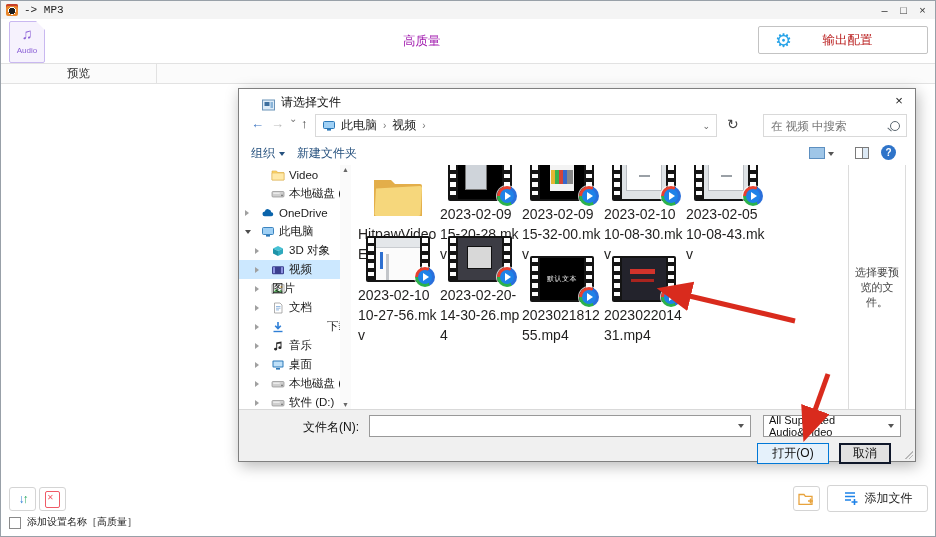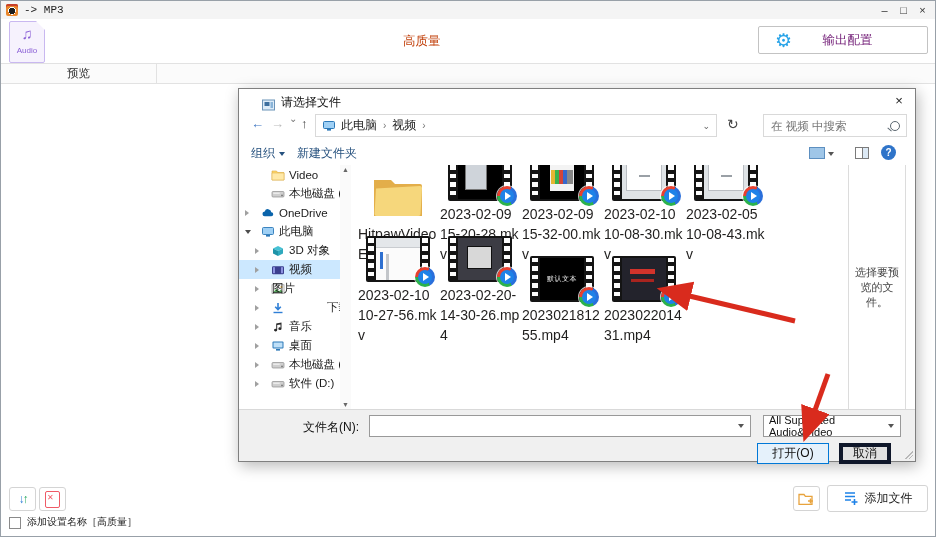--- a/index.html
+++ b/index.html
@@ -15,24 +15,24 @@
            box-shadow:inset 0 2px 0 #c8402a;}
   .title-txt{font-size:11px;color:#222;font-family:"Liberation Mono","DejaVu Sans Mono",monospace;}
   .win-ctrl{position:absolute;right:4px;top:0;height:18px;display:flex;align-items:center;gap:2px;}
   .win-ctrl span{width:17px;text-align:center;font-size:11px;color:#333;cursor:default;}
 
   .header{position:absolute;top:18px;left:0;right:0;height:44px;background:#fff;}
   .audio-card{position:absolute;left:8px;top:2px;width:34px;height:40px;background:#f6f2fd;border:1px solid #c9b8f0;border-radius:2px;text-align:center;}
   .audio-card::after{content:"";position:absolute;right:-1px;top:-1px;border-style:solid;border-width:0 9px 9px 0;border-color:transparent #fff transparent transparent;box-shadow:-1px 1px 0 #c9b8f0 inset;}
   .audio-note{display:block;font-size:15px;line-height:24px;color:#8a5fd6;}
   .audio-lbl{display:block;font-size:8px;color:#8a5fd6;}
-  .preset{position:absolute;left:402px;top:14px;font-size:12.5px;color:#c2410c;}
+  .preset{position:absolute;left:402px;top:14px;font-size:12.5px;color:#a21caf;}
   .output-btn{position:absolute;left:757px;top:7px;width:170px;height:28px;background:#fff;border:1px solid #c3c3c3;border-radius:2px;display:flex;align-items:center;box-sizing:border-box;cursor:pointer;}
   .gear{font-size:19px;line-height:19px;color:#27a3e8;margin-left:16px;}
-  .output-lbl{flex:1;text-align:center;font-size:12.5px;color:#701a75;margin-right:24px;}
+  .output-lbl{flex:1;text-align:center;font-size:12.5px;color:#b91c1c;margin-right:24px;}
 
   .tabrow{position:absolute;top:62px;left:0;right:0;height:21px;background:#fbfbfb;border-top:1px solid #e2e2e2;border-bottom:1px solid #e2e2e2;display:flex;box-sizing:border-box;}
   .tab-l{width:155px;border-right:1px solid #e2e2e2;display:flex;align-items:center;justify-content:center;font-size:11.5px;color:#333;}
   .tab-r{flex:1;display:flex;align-items:center;justify-content:center;font-size:11.5px;color:#333;}
 
   
   .icon-btn{position:absolute;width:27px;height:24px;border:1px solid #d4d4d4;border-radius:3px;background:#fff;display:flex;align-items:center;justify-content:center;cursor:pointer;box-sizing:border-box;}
   .sort-ico{font-size:12px;letter-spacing:-2px;}
   .sort-ico .a1{color:#2f7fd6;} .sort-ico .a2{color:#27a85f;}
   .del-ico{width:13px;height:15px;border:1.4px solid #ef5a66;border-radius:2px;position:relative;}
@@ -126,21 +126,21 @@
 
   
   .dlg-bottom{position:absolute;left:0;right:0;bottom:0;height:52px;background:#f0f0f0;border-top:1px solid #d9d9d9;box-sizing:border-box;}
   .fn-lbl{position:absolute;left:64px;top:9px;font-size:12px;color:#111;}
   .fn-input{position:absolute;left:130px;top:5px;width:382px;height:22px;border:1px solid #999;background:#fff;box-sizing:border-box;}
   .fn-input input{position:absolute;inset:0;border:0;outline:none;padding:0 20px 0 6px;font-size:12px;font-family:inherit;background:transparent;}
   .combo-arrow{position:absolute;right:6px;top:8px;width:0;height:0;border-left:3.5px solid transparent;border-right:3.5px solid transparent;border-top:4.5px solid #555;}
   .ft-select{position:absolute;left:524px;top:5px;width:138px;height:22px;border:1px solid #999;background:#fff;box-sizing:border-box;font-size:11px;color:#111;display:flex;align-items:center;padding-left:5px;cursor:pointer;}
   .btn{position:absolute;height:21px;box-sizing:border-box;font-size:12px;color:#111;display:flex;align-items:center;justify-content:center;cursor:pointer;}
   .btn-open{left:518px;top:33px;width:72px;background:#e5f1fb;border:1px solid #0078d7;}
-  .btn-cancel{left:600px;top:33px;width:52px;background:#e1e1e1;border:4px solid #0f172a;}
+  .btn-cancel{left:600px;top:33px;width:52px;background:#e1e1e1;border:2px solid #0f172a;}
   .grip{position:absolute;right:2px;bottom:2px;width:8px;height:8px;
         background:linear-gradient(135deg,transparent 0 50%,#b8b8b8 50% 58%,transparent 58% 72%,#b8b8b8 72% 80%,transparent 80%);}
 
   
   .arrows{position:absolute;inset:0;z-index:30;pointer-events:none;}
 </style>
 </head>
 <body>
 
 <div class="app">
@@ -306,20 +306,30 @@
               <path d="M2 9.5 5.5 5.5 8 8.2 10 6.5 12 9.5z" fill="#57a85c"></path>
               <circle cx="10.4" cy="4" r="1.1" fill="#e8b64e"></circle>
             </svg>
           </span>
           <span class="sb-lbl" style="left: 33px;">图片</span>
         </div>
         <div class="sb-row">
           <span class="chev" style="left: 16px;"></span>
           <span class="sb-ic" style="left: 32px;">
             <svg width="14" height="12" viewBox="0 0 14 12">
+              <path d="M3.5 1h5.5l2 2v8H3.5z" fill="#fff" stroke="#8e8e8e" stroke-width=".7"></path>
+              <path d="M5 4.5h4.5M5 6.2h4.5M5 7.9h3" stroke="#7aa7d8" stroke-width=".8"></path>
+            </svg>
+          </span>
+          <span class="sb-lbl" style="left: 50px;">文档</span>
+        </div>
+        <div class="sb-row">
+          <span class="chev" style="left: 16px;"></span>
+          <span class="sb-ic" style="left: 32px;">
+            <svg width="14" height="12" viewBox="0 0 14 12">
               <path d="M7 1v6M4.2 4.8 7 7.6l2.8-2.8" stroke="#2f7fd6" stroke-width="1.6" fill="none"></path>
               <path d="M2.5 10.5h9" stroke="#2f7fd6" stroke-width="1.4"></path>
             </svg>
           </span>
           <span class="sb-lbl" style="left: 50px; margin-left: 38px;">下载</span>
         </div>
         <div class="sb-row">
           <span class="chev" style="left: 16px;"></span>
           <span class="sb-ic" style="left: 32px;">
             <svg width="14" height="12" viewBox="0 0 14 12">

